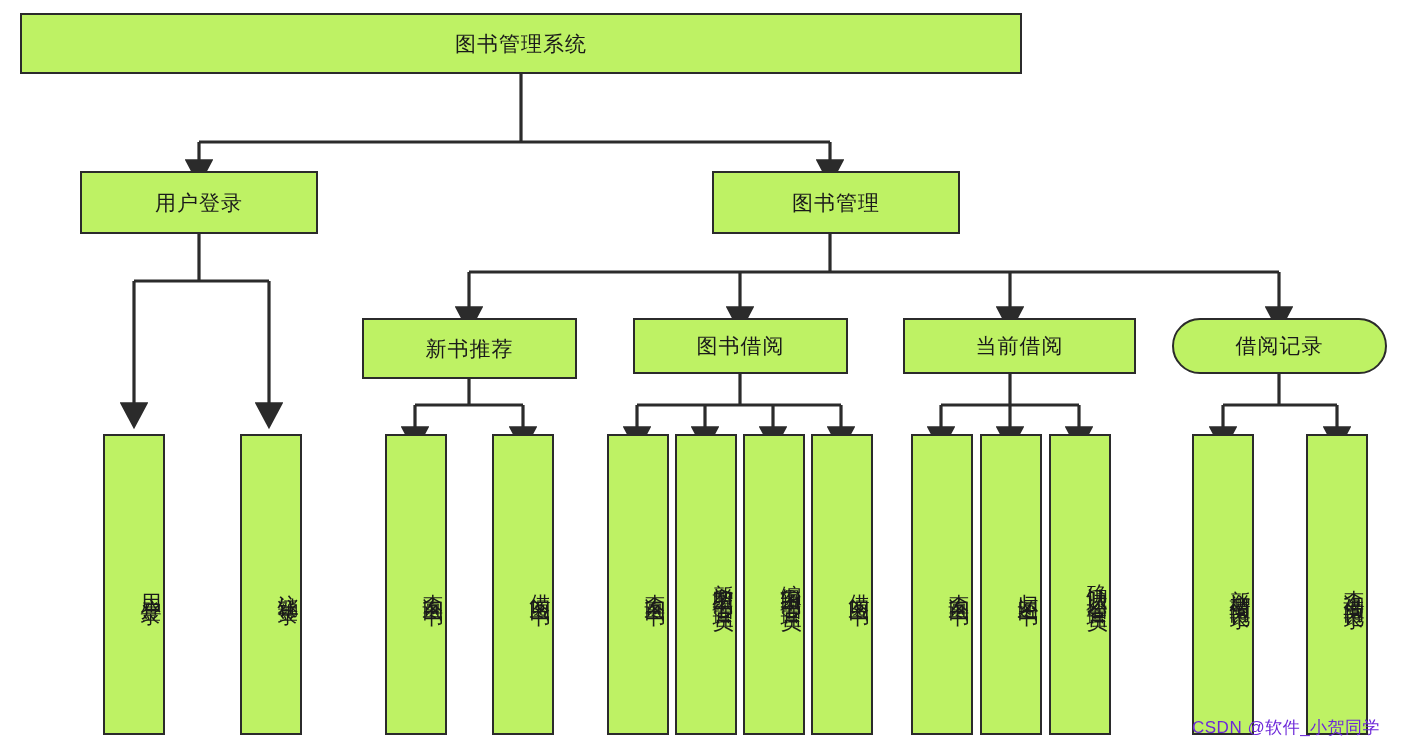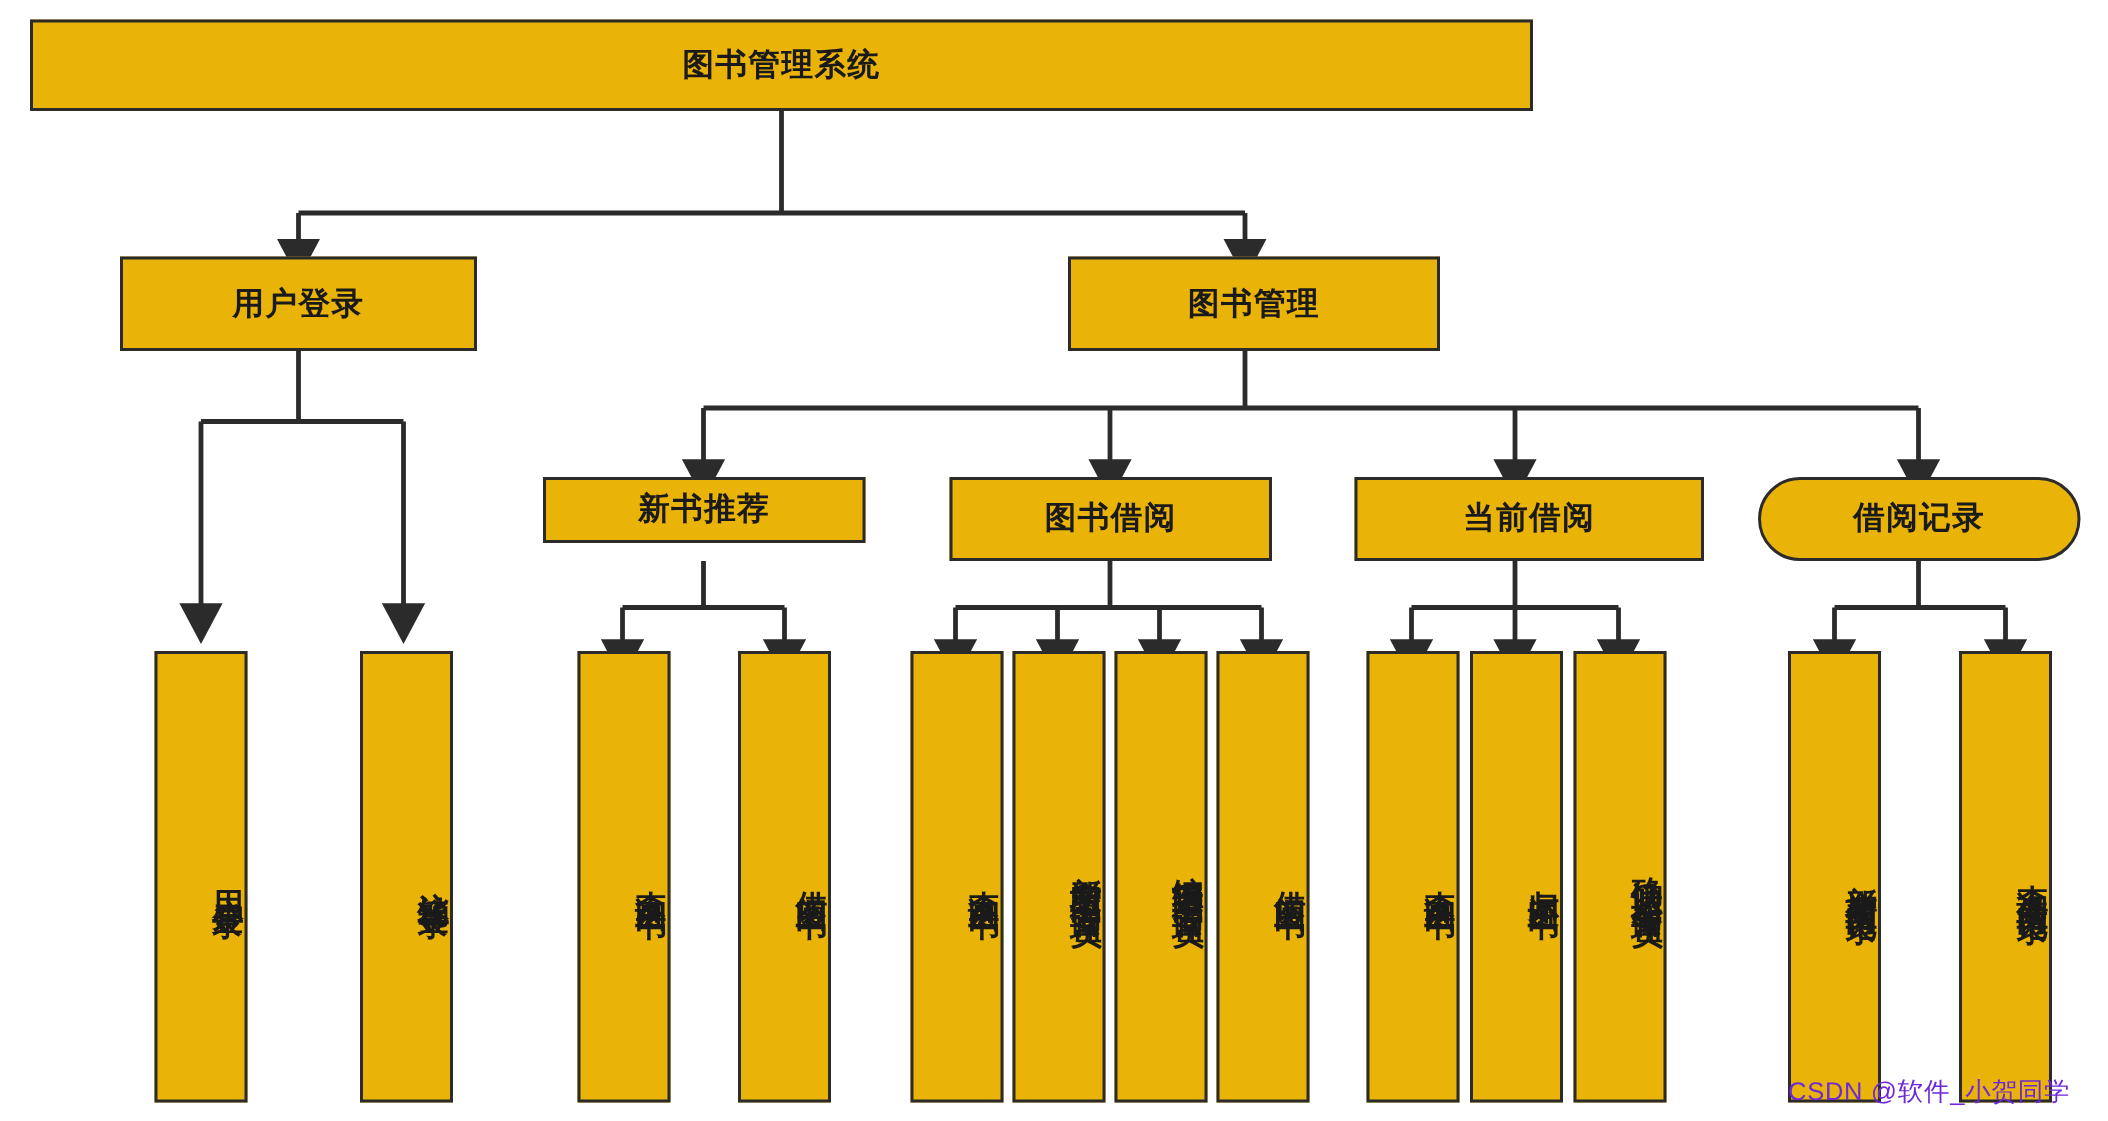--- a/index.html
+++ b/index.html
@@ -23,28 +23,27 @@
     left: 0;
     top: 0;
     width: 1405px;
     height: 747px;
     pointer-events: none;
   }
   .node {
     position: absolute;
     box-sizing: border-box;
     border: 2.5px solid #2b2b2b;
-    background: #eab308;
+    background: #bef264;
     color: #1a1a1a;
     display: flex;
     align-items: center;
     justify-content: center;
     text-align: center;
     z-index: 2;
-    font-weight: bold;
   }
   .node.horiz {
     font-size: 21px;
     line-height: 1.2;
     letter-spacing: 1px;
     padding: 0 6px;
   }
   .node.vert {
     writing-mode: vertical-rl;
     text-orientation: upright;
@@ -133,21 +132,21 @@
   </div>
 
   <div class="node horiz" style="left:80px; top:171px; width:238px; height:63px;">
     <span>用户登录</span>
   </div>
 
   <div class="node horiz" style="left:712px; top:171px; width:248px; height:63px;">
     <span>图书管理</span>
   </div>
 
-  <div class="node horiz" style="left:362px; top:318px; width:215px; height:44px;">
+  <div class="node horiz" style="left:362px; top:318px; width:215px; height:61px;">
     <span>新书推荐</span>
   </div>
 
   <div class="node horiz" style="left:633px; top:318px; width:215px; height:56px;">
     <span>图书借阅</span>
   </div>
 
   <div class="node horiz" style="left:903px; top:318px; width:233px; height:56px;">
     <span>当前借阅</span>
   </div>

